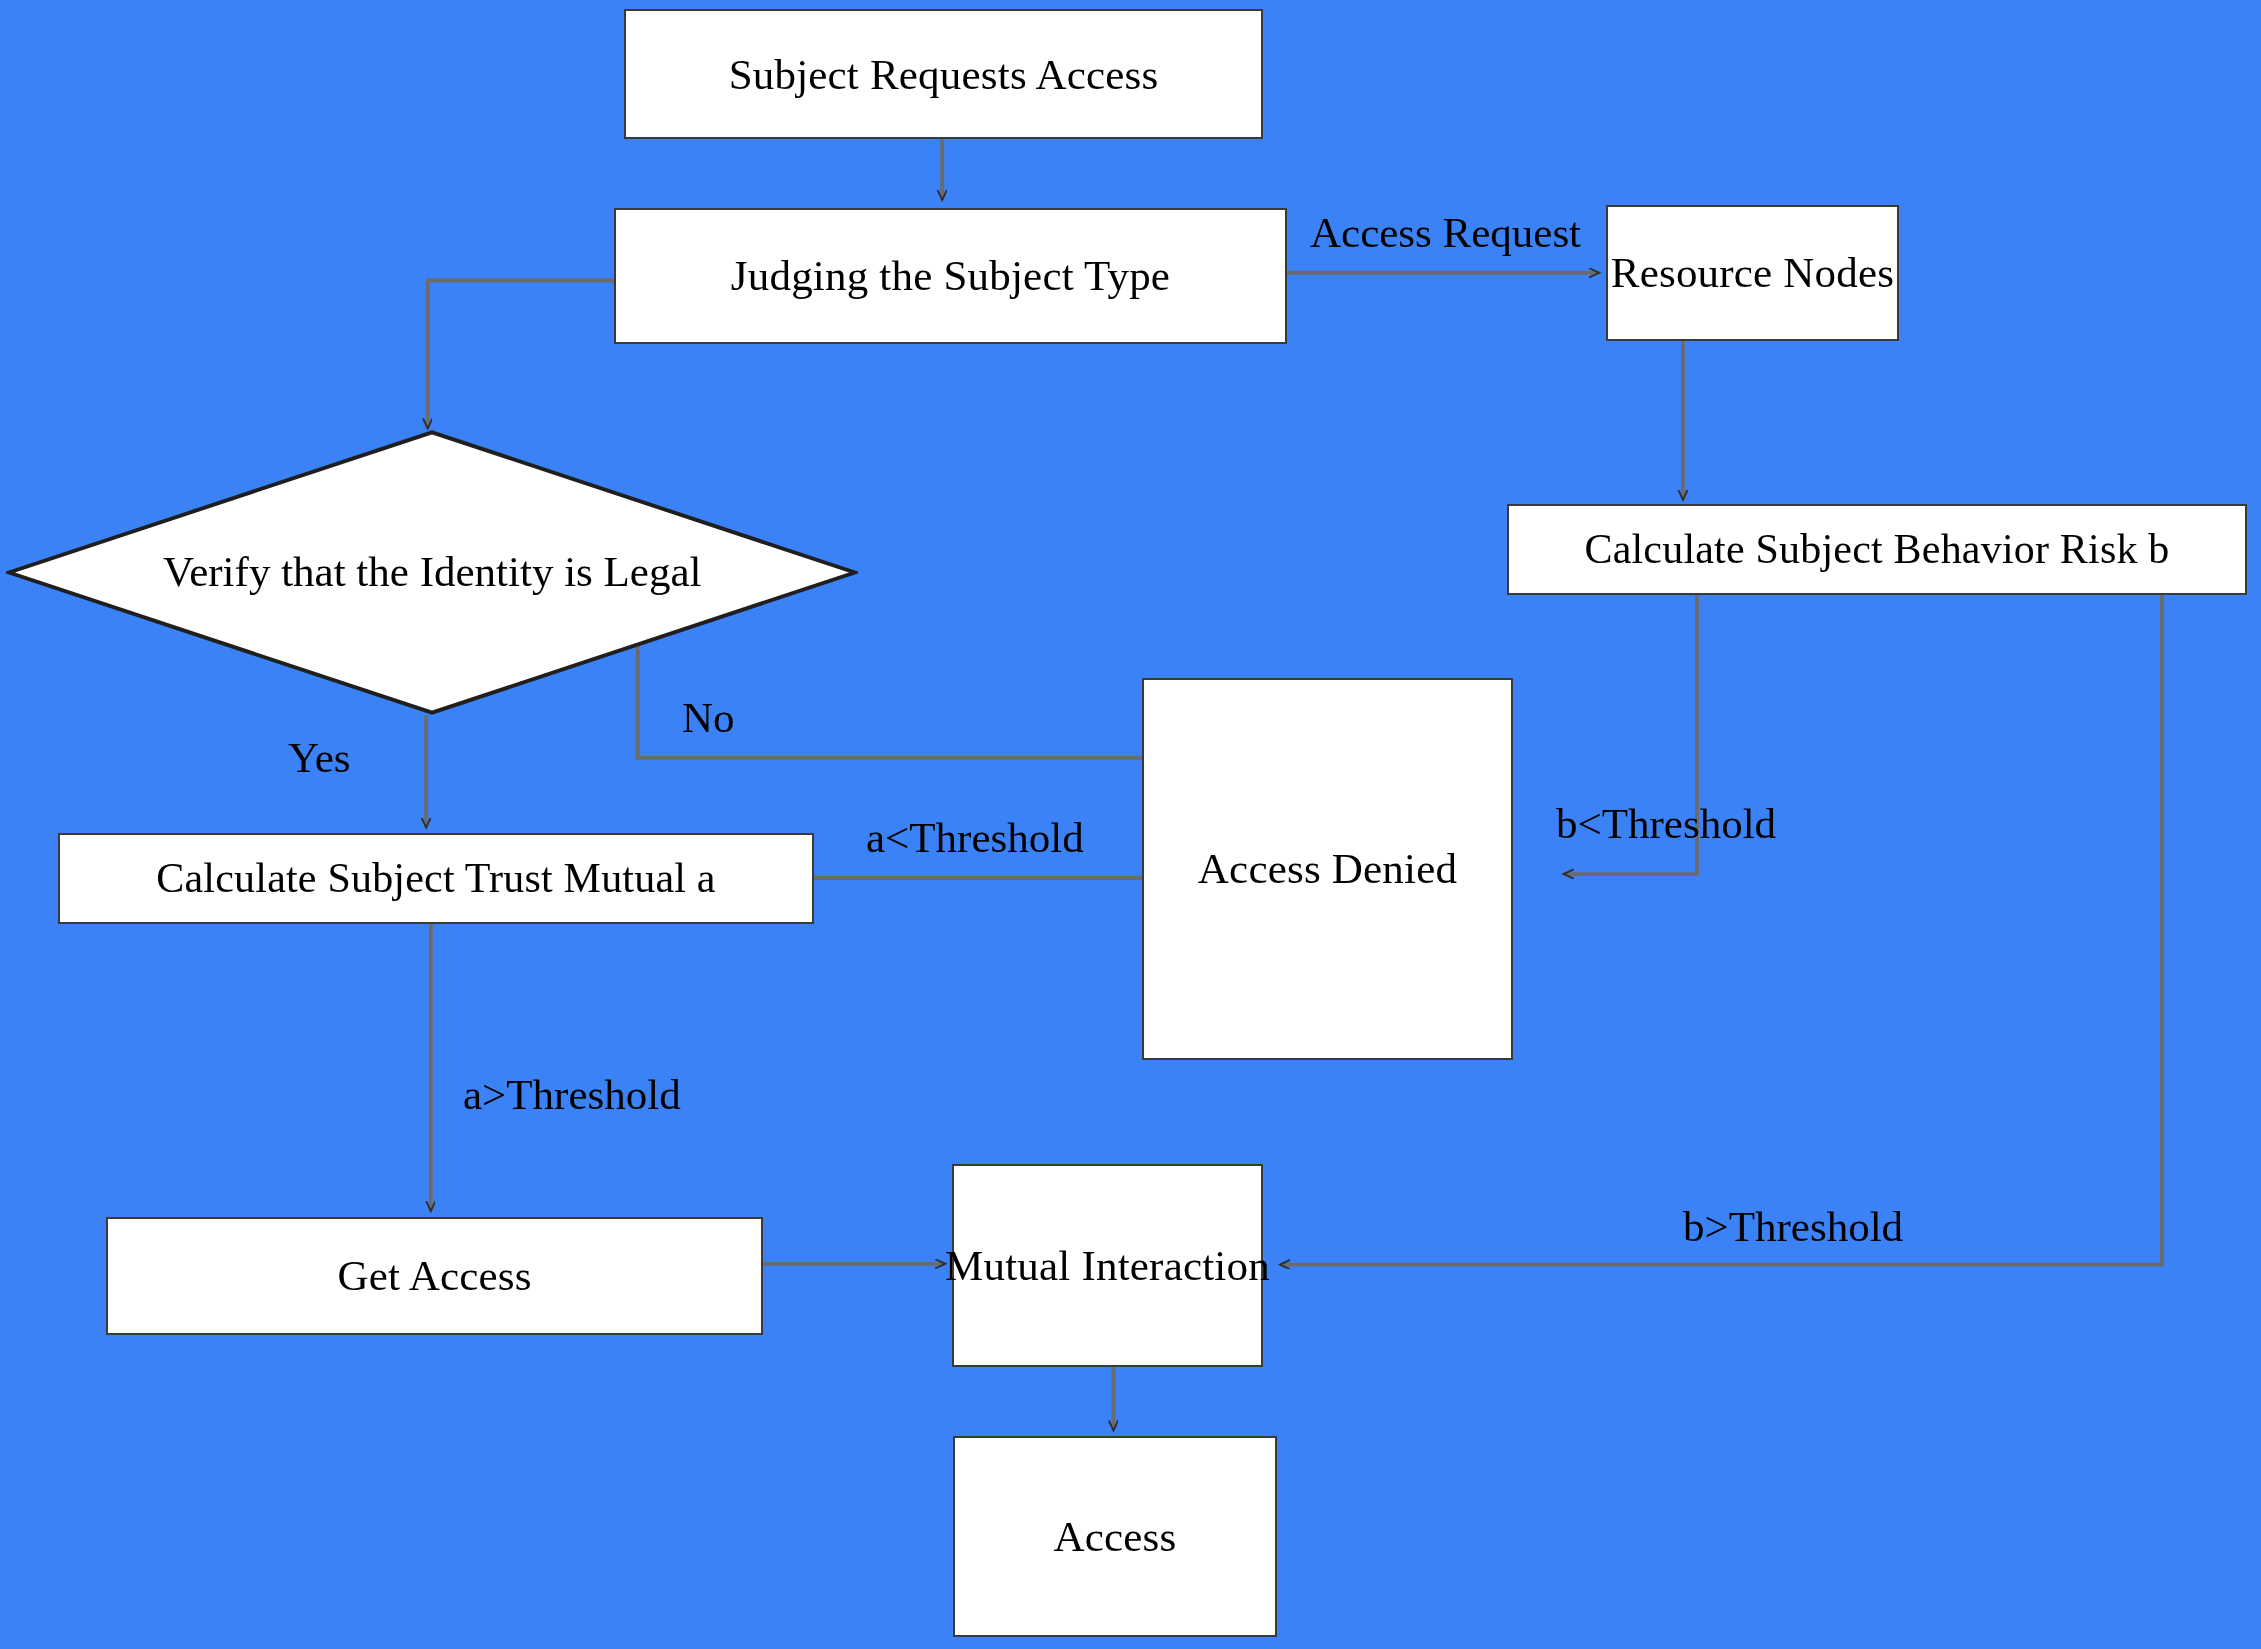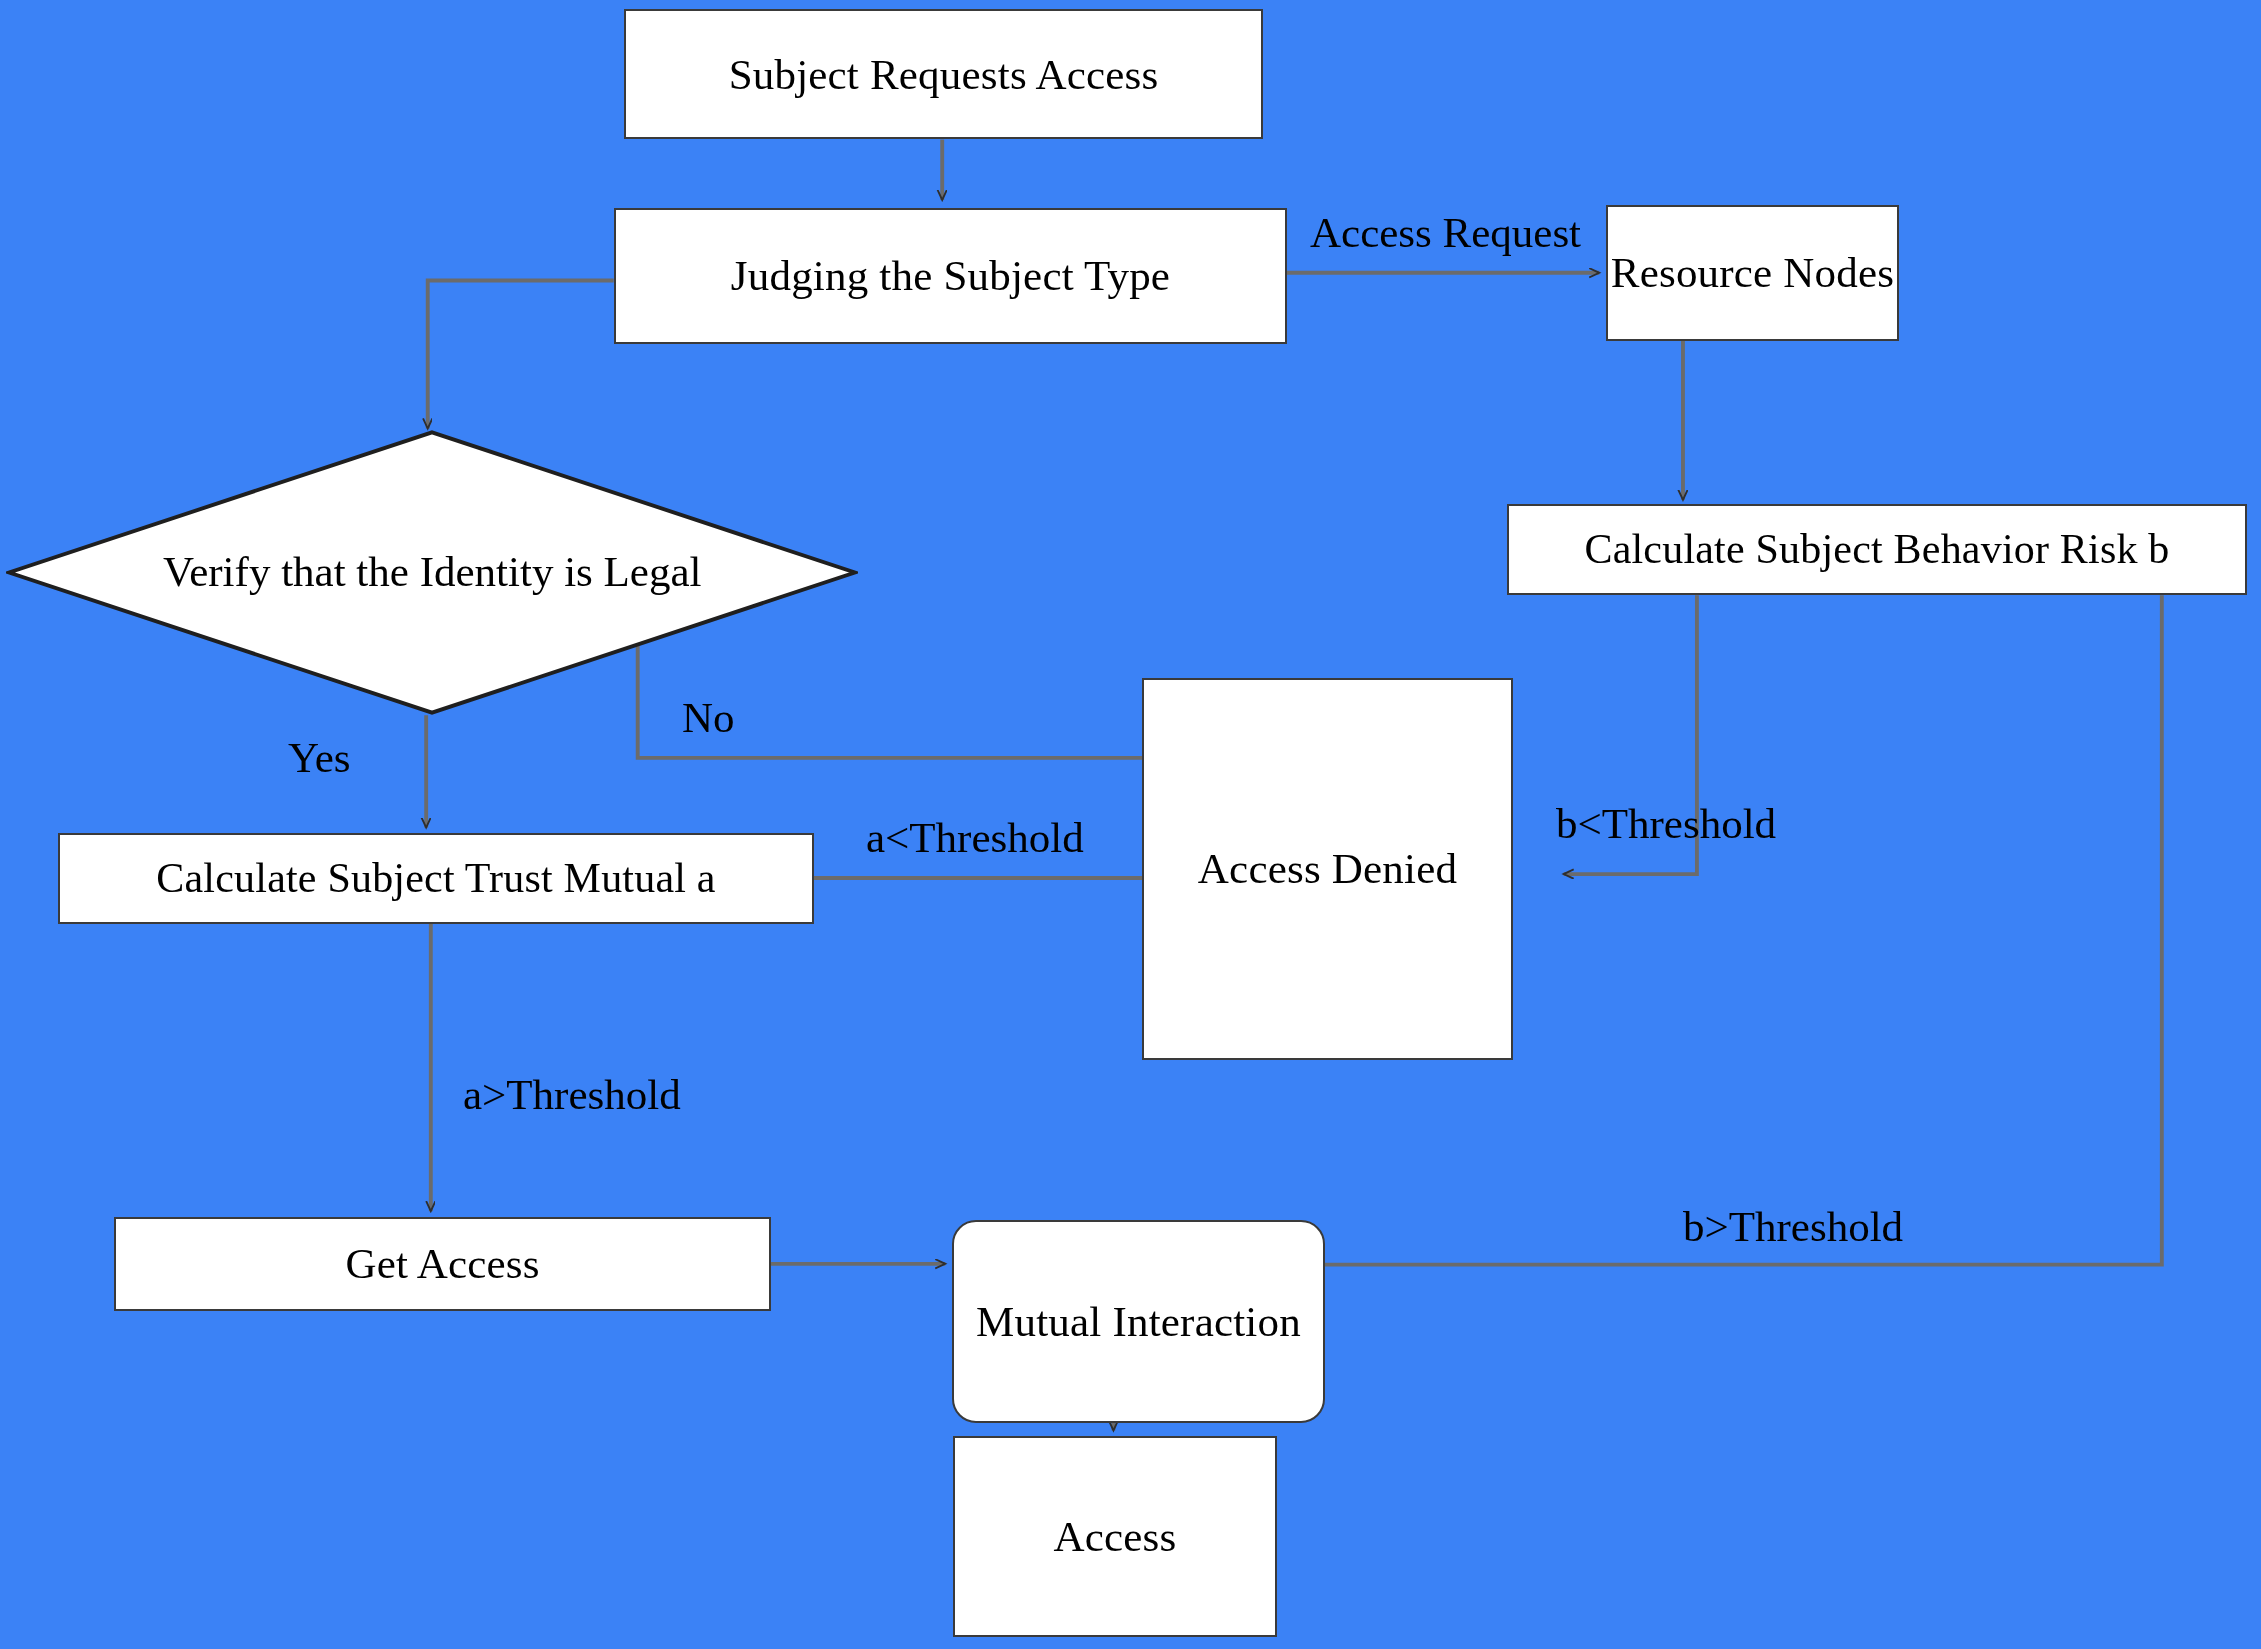--- a/index.html
+++ b/index.html
@@ -125,25 +125,25 @@
   </div>
 
   <div class="node" style="left:58px; top:833px; width:756px; height:91px; font-size:42px;">
     <span>Calculate Subject Trust Mutual a</span>
   </div>
 
   <div class="node" style="left:1142px; top:678px; width:371px; height:382px;">
     <span>Access Denied</span>
   </div>
 
-  <div class="node" style="left:106px; top:1217px; width:657px; height:94px;margin-left:8px;">
+  <div class="node" style="left:106px; top:1217px; width:657px; height:118px;">
     <span>Get Access</span>
   </div>
 
-  <div class="node" style="left:952px; top:1220px; width:373px; height:203px;border-radius:24px;">
+  <div class="node" style="left:952px; top:1164px; width:311px; height:203px;">
     <span>Mutual Interaction</span>
   </div>
 
   <div class="node" style="left:953px; top:1436px; width:324px; height:201px;">
     <span>Access</span>
   </div>
 
   <div class="edge-label" style="left:1310px; top:211px;">Access Request</div>
 
   <div class="edge-label" style="left:682px; top:696px;">No</div>

